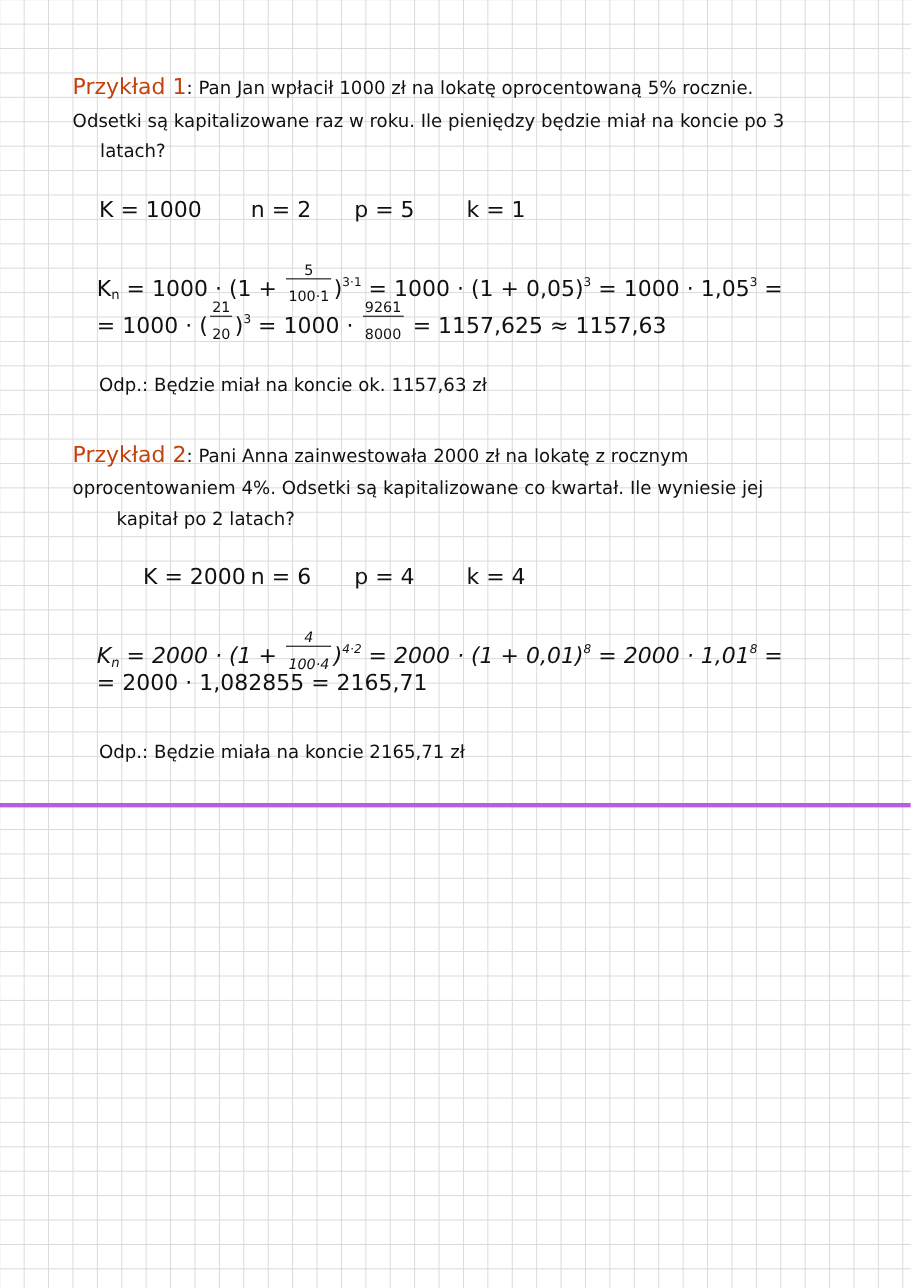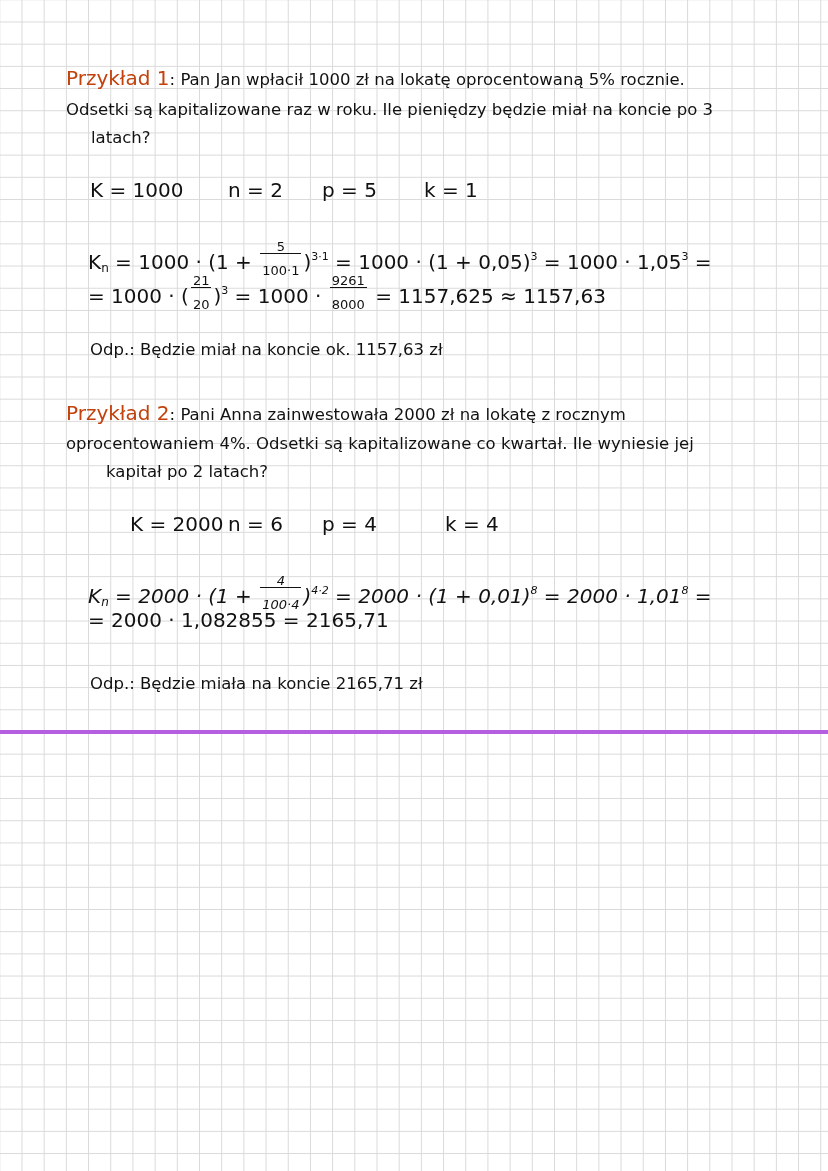--- a/index.html
+++ b/index.html
@@ -50,21 +50,21 @@
 
 <div class="abs para" style="left:66px; top:399px;">
   <span class="title">Przykład 2</span><span>: Pani Anna zainwestowała 2000 zł na lokatę z rocznym</span>
 </div>
 <div class="abs para" style="left:66px; top:429px;text-align:center;">oprocentowaniem 4%. Odsetki są kapitalizowane co kwartał. Ile wyniesie jej</div>
 <div class="abs para" style="left:66px; top:457px;padding-left:40px;">kapitał po 2 latach?</div>
 
 <div class="abs math" style="left:90px; top:512px;margin-left:40px;">K = 2000</div>
 <div class="abs math" style="left:228px; top:512px;">n = 6</div>
 <div class="abs math" style="left:322px; top:512px;">p = 4</div>
-<div class="abs math" style="left:445px; top:512px;">k = 4</div>
+<div class="abs math" style="left:424px; top:512px;">k = 4</div>
 
 <div class="abs math" style="left:88px; top:574px;font-style:italic;">
   <span>K</span><span class="sub">n</span><span> = 2000 · (1 + </span><span class="frac"><span class="num">4</span><span class="den">100·4</span></span><span>)</span><sup>4·2</sup><span> = 2000 · (1 + 0,01)</span><sup>8</sup><span> = 2000 · 1,01</span><sup>8</sup><span> =</span>
 </div>
 <div class="abs math" style="left:88px; top:608px;">= 2000 · 1,082855 = 2165,71</div>
 
 <div class="abs para" style="left:90px; top:669px;">Odp.: Będzie miała na koncie 2165,71 zł</div>
 
 <div class="divider"></div>
 

